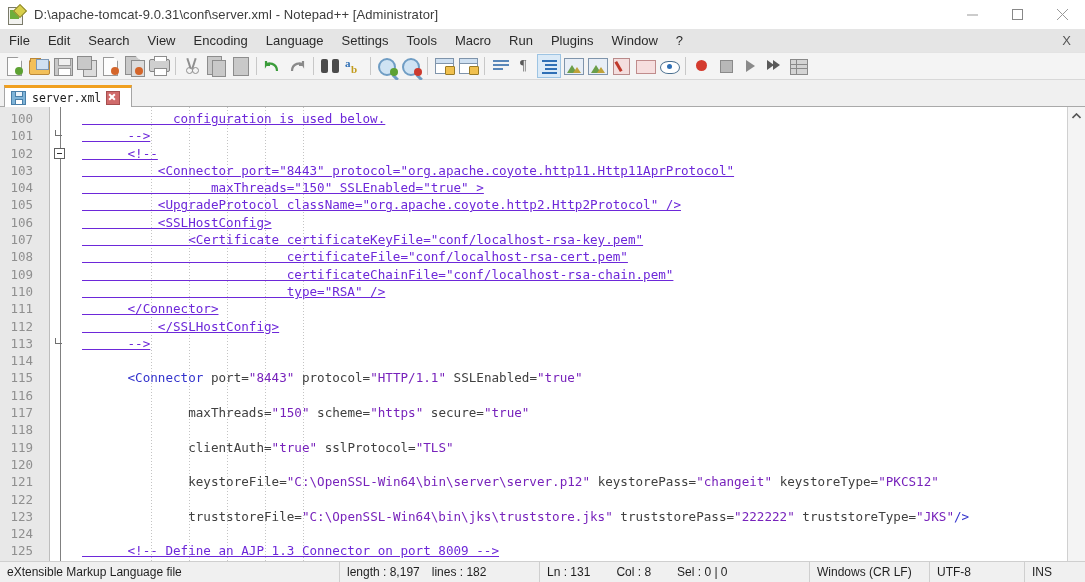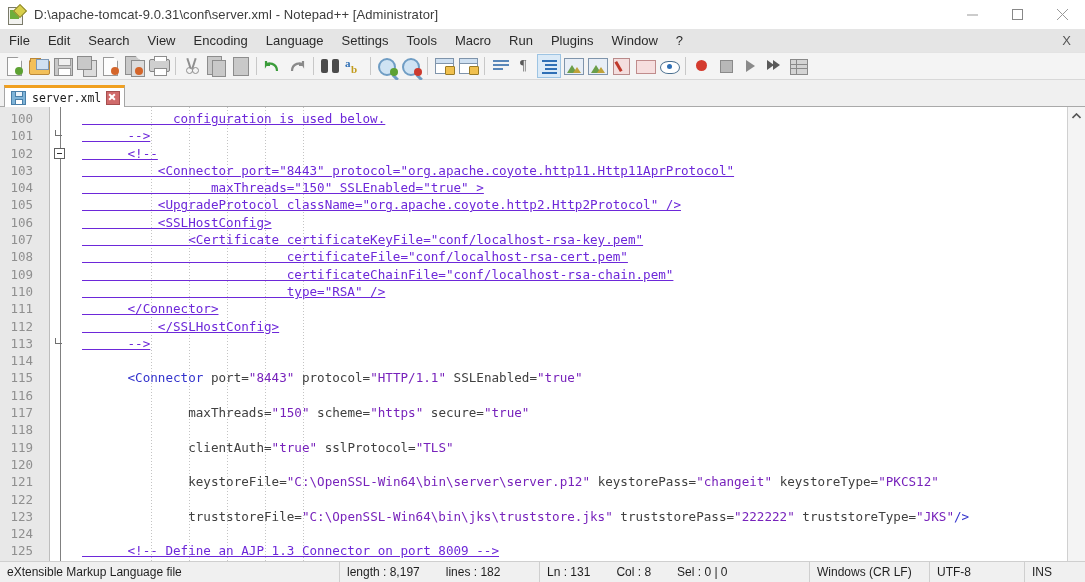--- a/index.html
+++ b/index.html
@@ -87,21 +87,21 @@
   .stopsq{position:absolute;left:6px;top:6px;width:11px;height:11px;background:#b8b8b8;border:1px solid #8a8a8a;}
   .ply{position:absolute;left:8px;top:6px;width:0;height:0;border-left:9px solid #8a8a8a;border-top:6px solid transparent;border-bottom:6px solid transparent;}
   .ply2{position:absolute;left:5px;top:6px;width:0;height:0;border-left:7px solid #5a5a5a;border-top:5px solid transparent;border-bottom:5px solid transparent;}
   .ply3{position:absolute;left:11px;top:6px;width:0;height:0;border-left:7px solid #5a5a5a;border-top:5px solid transparent;border-bottom:5px solid transparent;}
   .grid4{position:absolute;left:4px;top:5px;width:16px;height:14px;background:#d4d4d4;border:1px solid #8a8a8a;}
   .grid4 s{position:absolute;background:#8a8a8a;display:block;}
 
   
   .tabbar{height:26px;flex:0 0 26px;display:flex;align-items:flex-end;background:#f0f0f0;border-bottom:1px solid #a9a9a9;position:relative;}
   .tab{height:22px;display:flex;align-items:center;background:#ffffff;border:1px solid #a5a5a5;border-bottom:none;
-       border-top:3px solid #f0a020;margin-left:4px;padding:0 4px 0 6px;box-sizing:border-box;position:relative;top:1px;}
+       border-top:3px solid #f0a020;margin-left:4px;padding:0 11px 0 6px;box-sizing:border-box;position:relative;top:1px;}
   .tab .tfl{width:13px;height:12px;background:#7fb4d8;border:1px solid #4a7fa8;margin-right:6px;position:relative;flex:0 0 13px;}
   .tab .tfl:before{content:"";position:absolute;left:3px;top:0;width:6px;height:4px;background:#eaf3fa;border:1px solid #4a7fa8;border-top:none;}
   .tab .tfl:after{content:"";position:absolute;left:3px;bottom:0;width:6px;height:4px;background:#ffffff;border:1px solid #4a7fa8;border-bottom:none;}
   .tab .tname{font-family:"DejaVu Sans Mono",monospace;font-size:11.5px;color:#1a1a1a;white-space:nowrap;}
   .tab .tclose{width:12px;height:12px;margin-left:5px;background:#d06a6a;position:relative;flex:0 0 12px;border:1px solid #a64e4e;}
   .tab .tclose:before,.tab .tclose:after{content:"";position:absolute;left:1px;top:4px;width:8px;height:2px;background:#ffffff;}
   .tab .tclose:before{transform:rotate(45deg);}
   .tab .tclose:after{transform:rotate(-45deg);}
 
   
@@ -130,21 +130,21 @@
   .op{color:#000000;}
 
   
   .vscroll{position:absolute;right:0;top:0;bottom:0;width:17px;background:#f4f4f4;border-left:1px solid #d0d0d0;}
   .vs-up{height:17px;display:flex;align-items:center;justify-content:center;background:#f4f4f4;}
 
   
   .statusbar{height:20px;flex:0 0 20px;display:flex;align-items:center;background:#f0f0f0;border-top:1px solid #cfcfcf;font-size:12px;color:#1f1f1f;}
   .sb{height:20px;display:flex;align-items:center;padding-left:7px;box-sizing:border-box;border-right:1px solid #cfcfcf;white-space:nowrap;}
   .sb.s1{width:340px;flex:0 0 340px;}
-  .sb.s2{width:200px;flex:0 0 200px;gap:26px;}
+  .sb.s2{width:200px;flex:0 0 200px;gap:12px;}
   .sb.s3{width:270px;flex:0 0 270px;gap:26px;}
   .sb.s4{width:120px;flex:0 0 120px;}
   .sb.s5{width:95px;flex:0 0 95px;}
   .sb.s6{width:60px;flex:0 0 60px;border-right:none;}
 </style>
 </head>
 <body>
 
 <div class="app">
 

